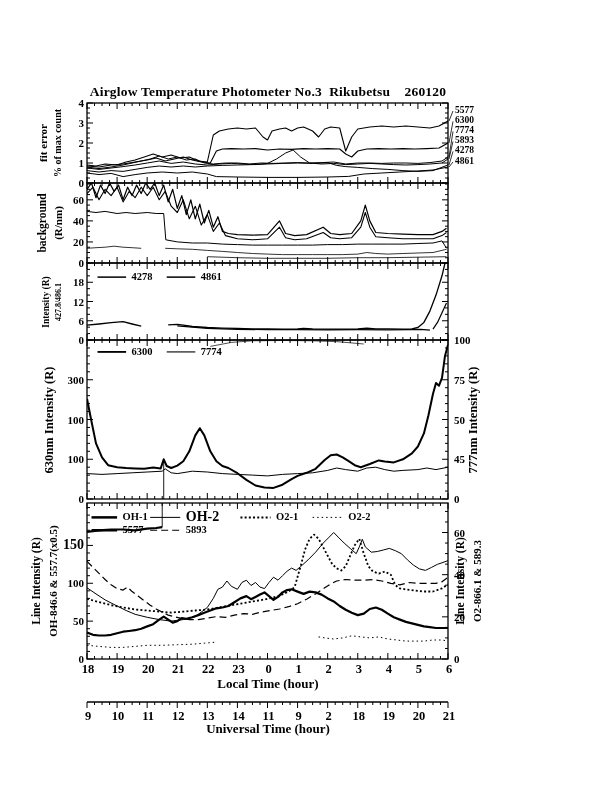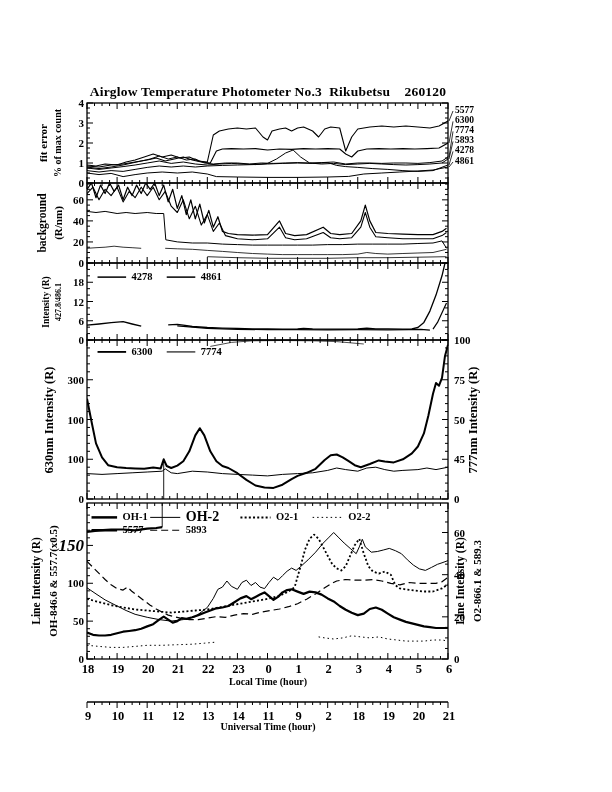--- a/index.html
+++ b/index.html
@@ -3,21 +3,21 @@
 <meta charset="utf-8">
 <style>
   html,body{margin:0;padding:0}
   body{width:612px;height:792px;position:relative;background:#fff;overflow:hidden;
        font-family:"Liberation Serif","DejaVu Serif",serif;font-weight:bold;color:#000}
   #fig-svg{position:absolute;left:0;top:0}
   #labels{position:absolute;left:1px;top:0;width:612px;height:621px;pointer-events:none}
   .lbl{position:absolute;white-space:pre;line-height:1}
   .ct{transform:translate(-50%,0)}
   .page-title{font-size:13.5px;letter-spacing:.2px}
-  .axis-title{font-size:10px}
+  .axis-title{font-size:13px}
 </style>
 </head>
 <body>
 
 <svg id="fig-svg" width="612" height="792">
     <defs>
       <clipPath id="cp0">
         <rect x="87" y="103" width="361" height="80"></rect>
       </clipPath>
       <clipPath id="cp1">
@@ -855,21 +855,21 @@
     <div class="lbl" style="left: 453px; top: 419.5px; font-size: 11px; transform: translate(0px, -50%);">50</div>
     <div class="lbl" style="left: 453px; top: 379.75px; font-size: 11px; transform: translate(0px, -50%);">75</div>
     <div class="lbl" style="left: 453px; top: 340px; font-size: 11px; transform: translate(0px, -50%);">100</div>
     <div class="lbl" style="left: 130.621px; top: 351.925px; font-size: 10.5px; transform: translate(0px, -50%);">6300</div>
     <div class="lbl" style="left: 199.812px; top: 351.925px; font-size: 10.5px; transform: translate(0px, -50%);">7774</div>
     <div class="lbl" style="left: 48px; top: 419.5px; font-size: 12.5px; transform: translate(-50%, -50%) rotate(-90deg);">630nm Intensity (R)</div>
     <div class="lbl" style="left: 472px; top: 419.5px; font-size: 12.5px; transform: translate(-50%, -50%) rotate(-90deg);">777nm Intensity (R)</div>
     <div class="lbl" style="left: 83px; top: 659px; font-size: 11px; transform: translate(-100%, -50%);">0</div>
     <div class="lbl" style="left: 83px; top: 621.136px; font-size: 11px; transform: translate(-100%, -50%);">50</div>
     <div class="lbl" style="left: 83px; top: 583.272px; font-size: 11px; transform: translate(-100%, -50%);">100</div>
-    <div class="lbl" style="left: 83px; top: 545.408px; font-size: 17px; transform: translate(-100%, -50%); font-style: italic;">150</div>
+    <div class="lbl" style="left: 83px; top: 545.408px; font-size: 14px; transform: translate(-100%, -50%);">150</div>
     <div class="lbl" style="left: 453px; top: 659px; font-size: 11px; transform: translate(0px, -50%);">0</div>
     <div class="lbl" style="left: 453px; top: 616.838px; font-size: 11px; transform: translate(0px, -50%);">20</div>
     <div class="lbl" style="left: 453px; top: 574.676px; font-size: 11px; transform: translate(0px, -50%);">40</div>
     <div class="lbl" style="left: 453px; top: 532.514px; font-size: 11px; transform: translate(0px, -50%);">60</div>
     <div class="lbl" style="left: 121.596px; top: 517.388px; font-size: 10.5px; transform: translate(0px, -50%);">OH-1</div>
     <div class="lbl" style="left: 184.771px; top: 517.388px; font-size: 14px; transform: translate(0px, -50%);">OH-2</div>
     <div class="lbl" style="left: 275.021px; top: 517.388px; font-size: 10.5px; transform: translate(0px, -50%);">O2-1</div>
     <div class="lbl" style="left: 347.221px; top: 517.388px; font-size: 10.5px; transform: translate(0px, -50%);">O2-2</div>
     <div class="lbl" style="left: 121.596px; top: 530.262px; font-size: 10.5px; transform: translate(0px, -50%);">5577</div>
     <div class="lbl" style="left: 184.771px; top: 530.262px; font-size: 10.5px; transform: translate(0px, -50%);">5893</div>

